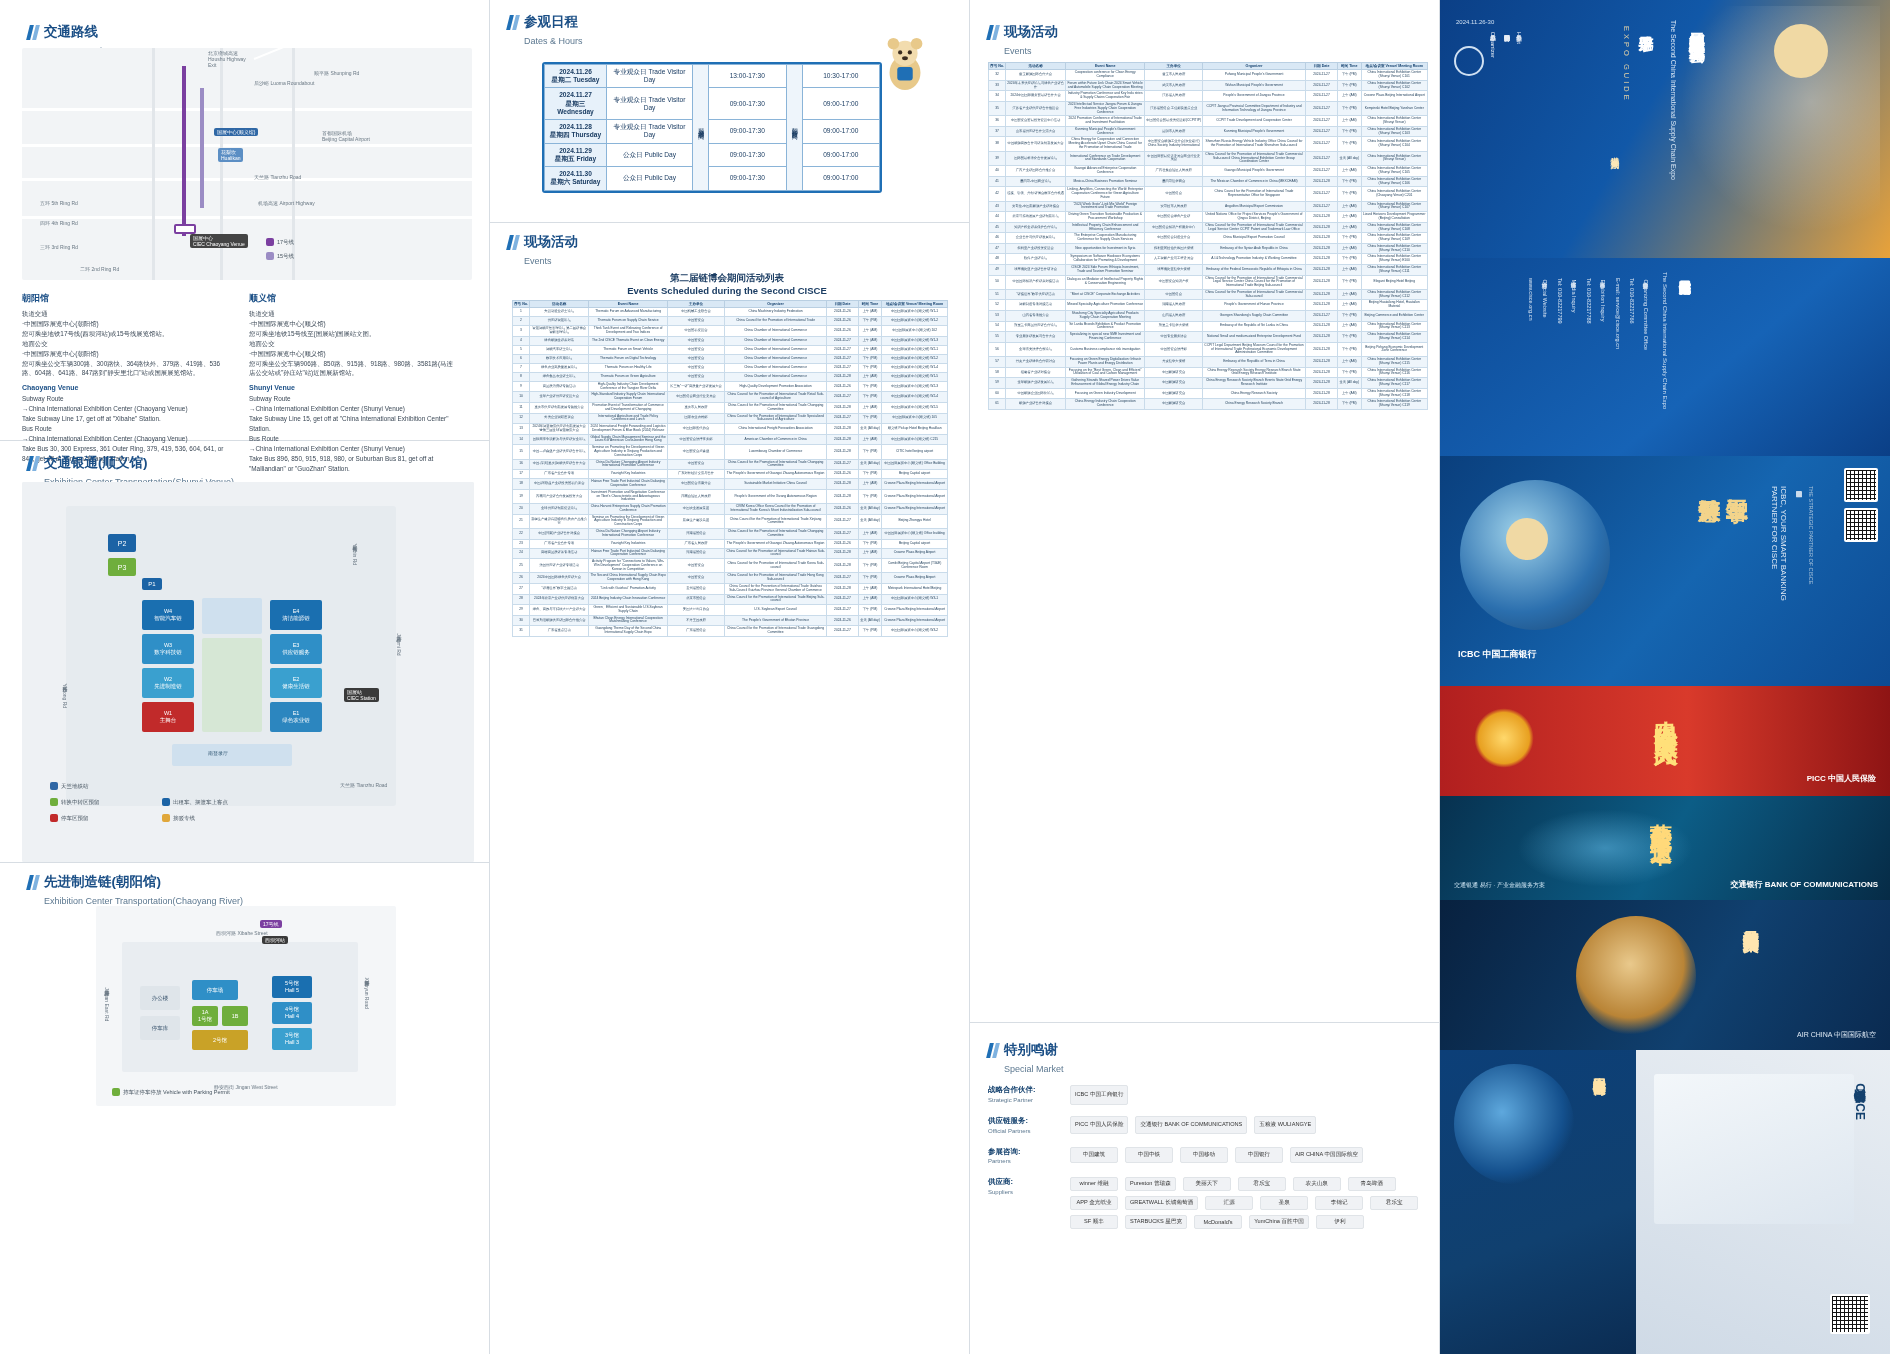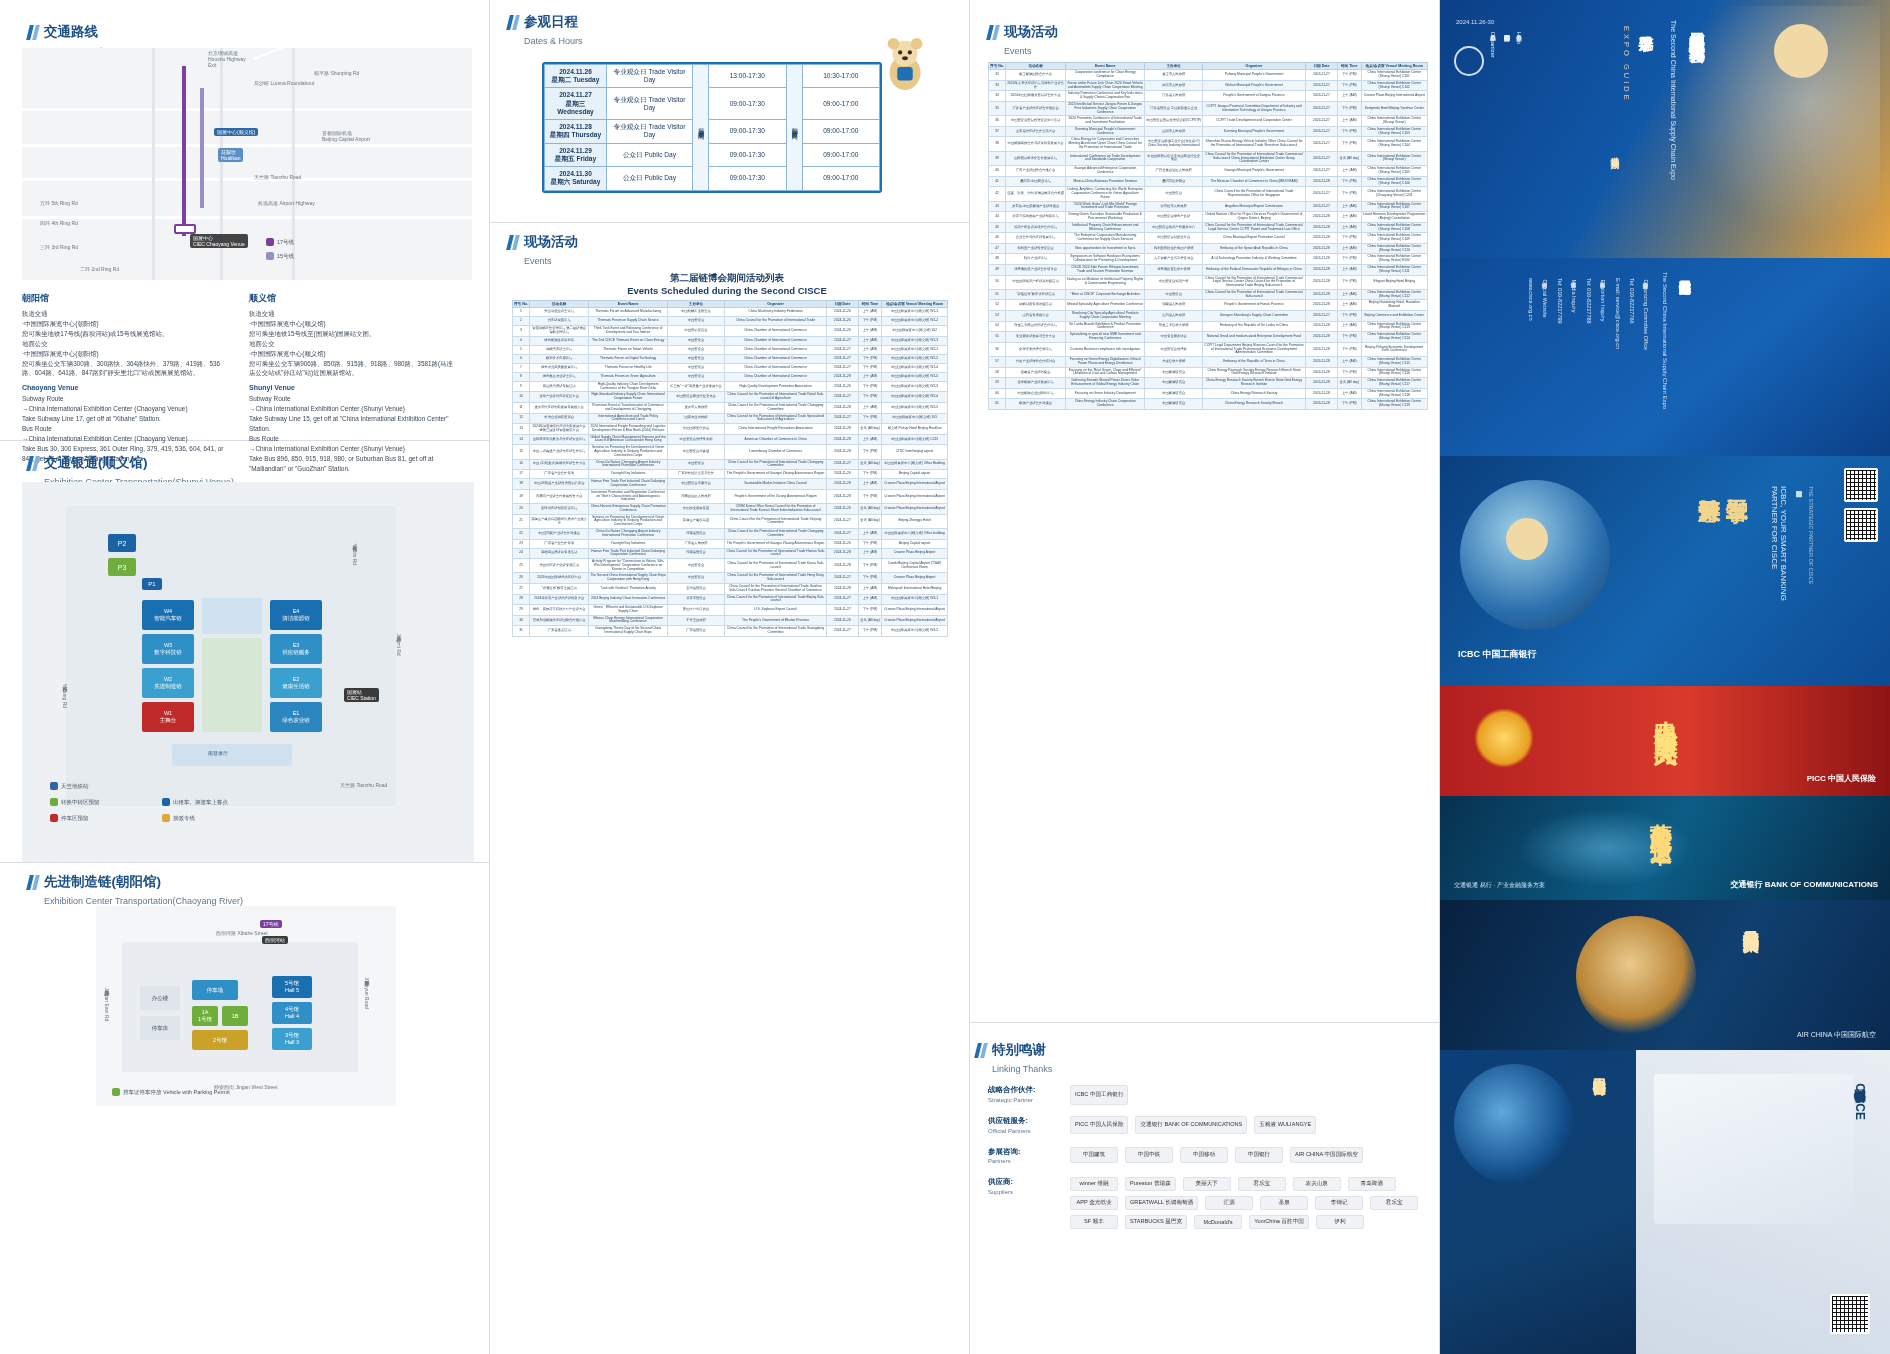--- a/index.html
+++ b/index.html
@@ -71,21 +71,21 @@
   .evt-table td { border:0.5px solid #c9dbea; padding:1px; color:#26445f; line-height:1.15; text-align:center; vertical-align:middle; height:9px; }
   .evt-table tr:nth-child(even) td { background:#eef5fb; }
   .evt-table tr:nth-child(odd) td { background:#ffffff; }
 
   #events1 { left:22px; top:300px; width:436px; }
   
   #col3 { width:470px; position:relative; }
   #c3-head { position:absolute; left:18px; top:22px; }
   #events2 { left:18px; top:62px; width:440px; }
 
-  #c3-head2 { position:absolute; left:6px; top:1040px; }
+  #c3-head2 { position:absolute; left:18px; top:1040px; }
   #thanks { position:absolute; left:18px; top:1085px; width:440px; font-size:7px; }
   .thank-row { display:flex; align-items:flex-start; gap:8px; margin-bottom:11px; }
   .thank-lab { width:74px; flex:none; color:#14416e; font-weight:bold; font-size:7.5px; line-height:1.3;}
   .thank-lab .en { font-weight:normal; color:#5c7890; font-size:6px; }
   .logos { display:flex; flex-wrap:wrap; gap:5px 7px; align-items:center; }
   .logo { height:15px; min-width:48px; border-radius:2px; background:#f0f2f5; color:#333;
     font-size:5.6px; display:flex; align-items:center; justify-content:center; padding:0 4px; white-space:nowrap; border:0.5px solid #e0e4e8;}
 
   
   #col4 { width:450px; position:relative; }
@@ -1013,21 +1013,21 @@
         </tbody>
     </table>
 
     <div class="sec-head" id="c3-head2">
       <span class="bars">
           <i></i>
           <i></i>
         </span>
       <span class="tt">
         <span class="cn">特别鸣谢</span><br>
-        <span class="en">Linking Thanks</span>
+        <span class="en">Special Market</span>
       </span>
     </div>
 
     <div id="thanks">
       <div class="thank-row">
         <div class="thank-lab">
           <span>战略合作伙伴:</span><br>
           <span class="en">Strategic Partner</span>
         </div>
         <div class="logos" id="logos-strategic">

